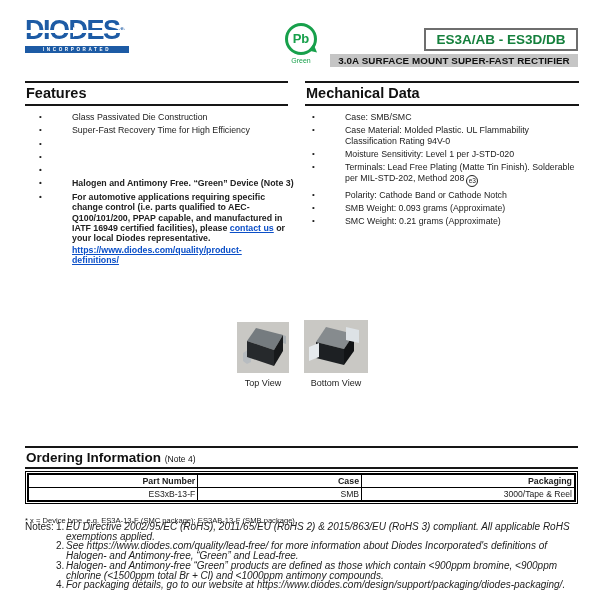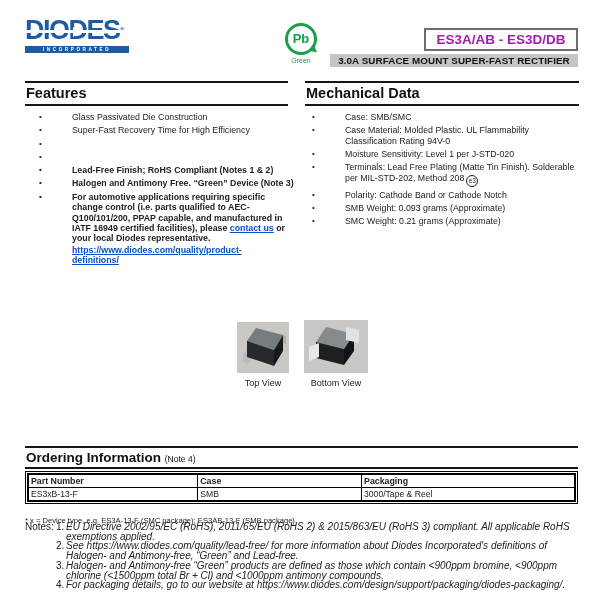--- a/index.html
+++ b/index.html
@@ -19,21 +19,21 @@
 
   .pb-badge{position:absolute;left:283px;top:21px;width:36px;text-align:center;}
   .pb-circle{width:26px;height:26px;margin:2px auto;border:3px solid #17a04b;border-radius:50%;
              color:#17a04b;font-weight:bold;font-size:13px;line-height:26px;position:relative;}
   .pb-swoosh{position:absolute;right:-4px;bottom:-2px;width:0;height:0;
              border-left:8px solid #17a04b;border-top:4px solid transparent;border-bottom:4px solid transparent;
              transform:rotate(40deg);}
   .pb-label{font-size:7px;color:#17a04b;margin-top:1px;}
 
   .part-box{position:absolute;left:424px;top:28px;width:150px;height:19px;border:2px solid #6e6e6e;
-            font-size:13.5px;font-weight:bold;text-align:center;line-height:19px;color:#a21caf;}
+            font-size:13.5px;font-weight:bold;text-align:center;line-height:19px;color:#15803d;}
   .subtitle-bar{position:absolute;left:330px;top:54px;width:248px;height:13px;background:#c5c5c5;
                 font-size:9.8px;font-weight:bold;text-align:center;line-height:13.5px;color:#111;
                 letter-spacing:0.1px;}
 
   
   .sec-head{border-top:2px solid #161616;border-bottom:2.5px solid #161616;
             font-size:14.5px;font-weight:bold;padding:2px 0 3px 1px;color:#111;}
 
   
   .features{position:absolute;left:25px;top:81px;width:263px;}
@@ -60,21 +60,21 @@
   .pkg-label{position:absolute;font-size:9px;color:#222;text-align:center;}
   .label-top{left:229px;top:378px;width:68px;}
   .label-bottom{left:302px;top:378px;width:68px;}
 
   
   .ordering{position:absolute;left:25px;top:446px;width:553px;}
   .ord-head{font-size:13.5px;padding:2px 0 2px 1px;}
   .ord-note{font-size:8.5px;font-weight:normal;}
   .tbl-wrap{border:3px double #000;margin-top:2px;}
   table.ord{border-collapse:collapse;width:100%;font-size:8.6px;color:#222;}
-  table.ord th,table.ord td{border:1px solid #000;text-align:left;padding:1px 2px;line-height:10px;}
+  table.ord th,table.ord td{border:1px solid #000;text-align:right;padding:1px 2px;line-height:10px;}
   table.ord th{font-size:8.8px;}
   .c1{width:31%;} .c2{width:30%;} .c3{width:39%;}
   .footnote{margin-top:12px;font-size:7.6px;color:#222;}
 
   
   .notes{position:absolute;left:25px;top:522px;width:553px;display:flex;
          font-size:10px;line-height:9.7px;color:#222;}
   .notes-label{flex:none;width:31px;}
   .notes-list{flex:1;}
   .note-item{display:flex;}
@@ -118,21 +118,20 @@
           <span class="txt">Super-Fast Recovery Time for High Efficiency</span>
         </div>
       <div class="item nowrap">
           <span class="marker">•</span>
         </div>
       <div class="item nowrap">
           <span class="marker">•</span>
         </div>
       <div class="item nowrap bold">
           <span class="marker">•</span>
-          <span class="txt">Lead-Free Finish; RoHS Compliant (Notes 1 &amp; 2)</span>
         </div>
       <div class="item nowrap bold">
           <span class="marker">•</span>
           <span class="txt">Halogen and Antimony Free. “Green” Device (Note 3)</span>
         </div>
       <div class="item bold">
         <span class="marker">•</span>
         <span class="txt">
           <span>For automotive applications requiring specific change control (i.e. parts qualified to AEC-Q100/101/200, PPAP capable, and manufactured in IATF 16949 certified facilities), please </span><a class="link">contact us</a><span> or your local Diodes representative.</span>
           <a class="link url-line">https://www.diodes.com/quality/product-definitions/</a>

